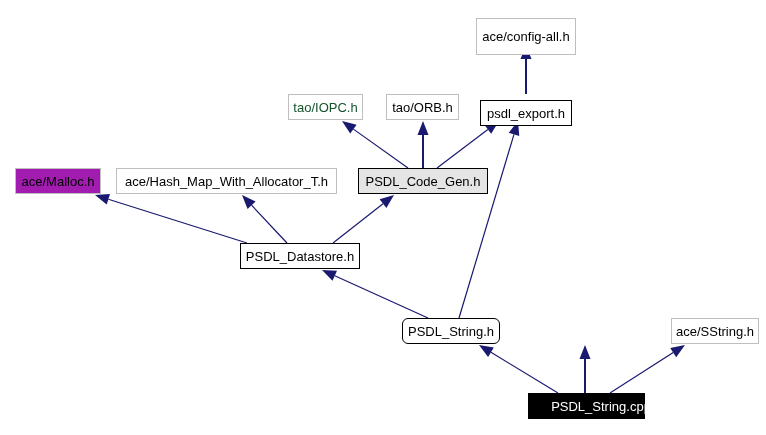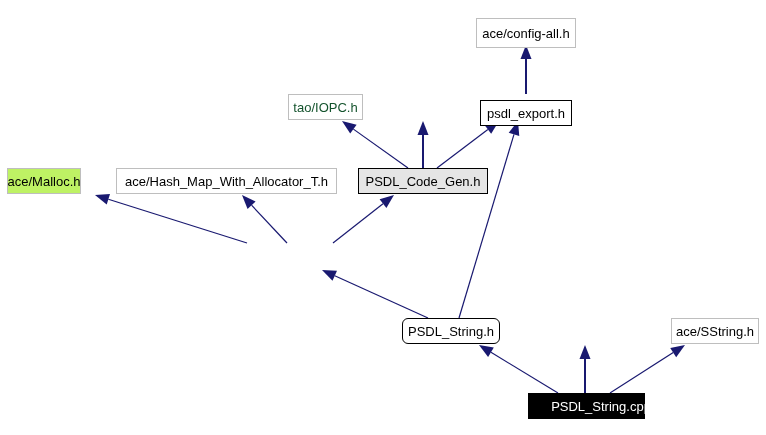--- a/index.html
+++ b/index.html
@@ -63,22 +63,24 @@
       <line x1="459" y1="318" x2="513.9833757610824" y2="134.41144025536926" stroke="#191970" stroke-width="1.2"></line>
       <polygon points="518,121 519.252155861406,135.9893997778012 508.71459566075873,132.83348073293732" fill="#191970"></polygon>
       <line x1="558" y1="393" x2="490.96462505803686" y2="352.2696456048831" stroke="#191970" stroke-width="1.2"></line>
       <polygon points="479,345 493.82055725995525,347.56925718922577 488.10869285611847,356.9700340205405" fill="#191970"></polygon>
       <line x1="585" y1="393" x2="585" y2="359" stroke="#191970" stroke-width="2"></line>
       <polygon points="585,345 590.5,359 579.5,359" fill="#191970"></polygon>
       <line x1="610" y1="393" x2="673.2082003907389" y2="352.5467517499271" stroke="#191970" stroke-width="1.2"></line>
       <polygon points="685,345 676.1729957210674,357.17924445356545 670.2434050604103,347.9142590462888" fill="#191970"></polygon>
     </svg>
 
-<div class="node external" style="left: 476px; top: 18px; width: 100px; height: 30px; border-color: rgb(190, 190, 190); background: rgb(255, 255, 255); color: rgb(0, 0, 0);">ace/config-all.h</div>
+<div class="node external" style="left: 476px; top: 18px; width: 100px; height: 37px; border-color: rgb(190, 190, 190); background: rgb(255, 255, 255); color: rgb(0, 0, 0);">ace/config-all.h</div>
     <div class="node external" style="left: 288px; top: 94px; width: 75px; height: 26px; border-color: rgb(190, 190, 190); background: rgb(255, 255, 255); color: #14532d;">tao/IOPC.h</div>
+    <div class="node external" style="left: 386px; top: 94px; width: 73px; height: 26px; border-color: rgb(190, 190, 190); background: rgb(255, 255, 255); color: rgb(0, 0, 0);">tao/ORB.h</div>
     <div class="node internal" style="left: 480px; top: 100px; width: 92px; height: 26px; border-color: rgb(0, 0, 0); background: rgb(255, 255, 255); color: rgb(0, 0, 0);">psdl_export.h</div>
-    <div class="node external" style="left: 7px; top: 168px; width: 74px; height: 26px; border-color: rgb(190, 190, 190); background: #bef264; color: rgb(0, 0, 0);">ace/Malloc.h</div>
+    <div class="node external" style="left: 15px; top: 168px; width: 86px; height: 26px; border-color: rgb(190, 190, 190); background: #a21caf; color: rgb(0, 0, 0);">ace/Malloc.h</div>
     <div class="node external" style="left: 116px; top: 168px; width: 221px; height: 26px; border-color: rgb(190, 190, 190); background: rgb(255, 255, 255); color: rgb(0, 0, 0);">ace/Hash_Map_With_Allocator_T.h</div>
     <div class="node internal" style="left: 358px; top: 168px; width: 130px; height: 26px; border-color: rgb(0, 0, 0); background: #e5e5e5; color: rgb(0, 0, 0);">PSDL_Code_Gen.h</div>
+    <div class="node internal" style="left: 240px; top: 243px; width: 120px; height: 26px; border-color: rgb(0, 0, 0); background: rgb(255, 255, 255); color: rgb(0, 0, 0);">PSDL_Datastore.h</div>
     <div class="node internal" style="left: 402px; top: 318px; width: 98px; height: 26px; border-color: rgb(0, 0, 0); background: rgb(255, 255, 255); color: rgb(0, 0, 0); border-radius: 6px;">PSDL_String.h</div>
     <div class="node external" style="left: 671px; top: 318px; width: 88px; height: 26px; border-color: rgb(190, 190, 190); background: rgb(255, 255, 255); color: rgb(0, 0, 0);">ace/SString.h</div>
     <div class="node current" style="left: 528px; top: 393px; width: 117px; height: 26px; border-color: rgb(0, 0, 0); background: rgb(0, 0, 0); color: rgb(255, 255, 255);">PSDL_String.cpp</div>
   </div>
 
 </body></html>

